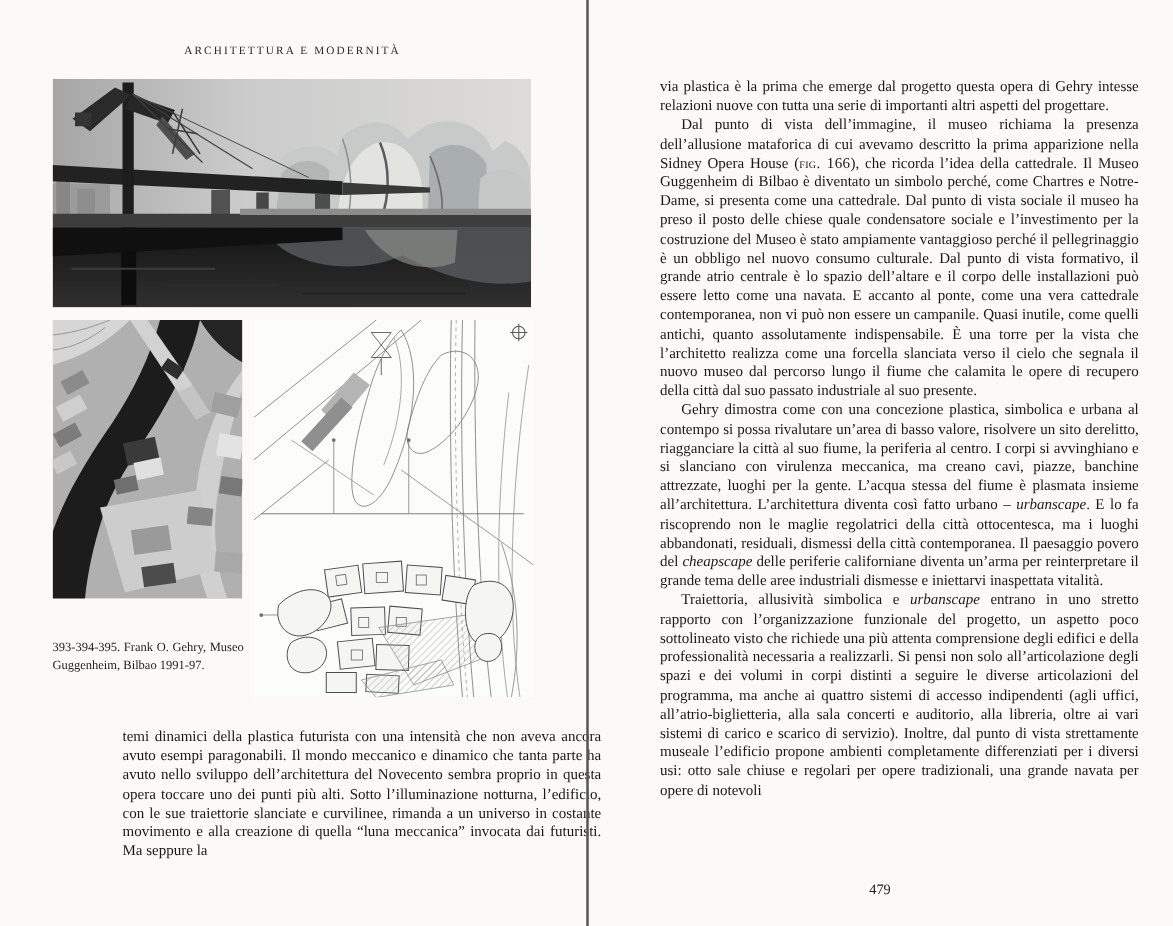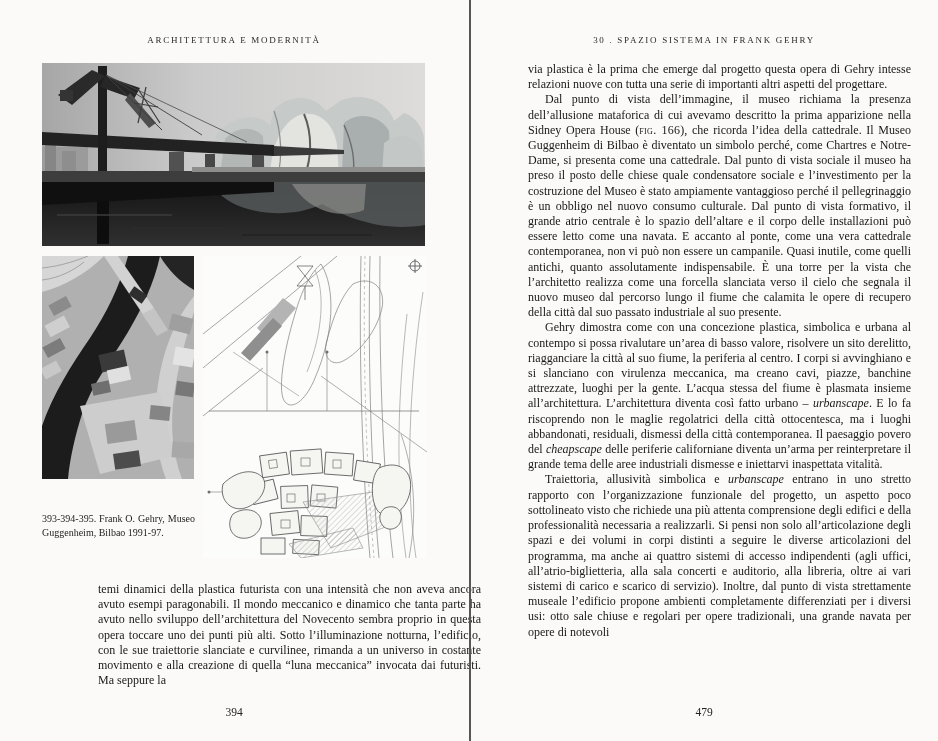--- a/index.html
+++ b/index.html
@@ -234,28 +234,26 @@
         </g>
       </svg>
     </div>
 
     <div class="caption">393-394-395. Frank O. Gehry, Museo Guggenheim, Bilbao 1991-97.</div>
 
     <div class="body-text body-left">
         <p class="para"><span>temi dinamici della plastica futurista con una intensità che non aveva ancora avuto esempi paragonabili. Il mondo meccanico e dinamico che tanta parte ha avuto nello sviluppo dell’architettura del Novecento sembra proprio in questa opera toccare uno dei punti più alti. Sotto l’illuminazione notturna, l’edificio, con le sue traiettorie slanciate e curvilinee, rimanda a un universo in costante movimento e alla creazione di quella “luna meccanica” invocata dai futuristi. Ma seppure la</span></p>
       </div>
 
-    <div class="page-number">394</div>
   </div>
 
   <div class="gutter"></div>
 
   <div class="page page-right">
 
-    <div class="running-head">30 . SPAZIO SISTEMA IN FRANK GEHRY</div>
 
     <div class="body-text body-right">
         <p class="para"><span>via plastica è la prima che emerge dal progetto questa opera di Gehry intesse relazioni nuove con tutta una serie di importanti altri aspetti del progettare.</span></p>
         <p class="para indent"><span>Dal punto di vista dell’immagine, il museo richiama la presenza dell’allusione mataforica di cui avevamo descritto la prima apparizione nella Sidney Opera House (</span><span class="sc">fig. 166</span><span>), che ricorda l’idea della cattedrale. Il Museo Guggenheim di Bilbao è diventato un simbolo perché, come Chartres e Notre-Dame, si presenta come una cattedrale. Dal punto di vista sociale il museo ha preso il posto delle chiese quale condensatore sociale e l’investimento per la costruzione del Museo è stato ampiamente vantaggioso perché il pellegrinaggio è un obbligo nel nuovo consumo culturale. Dal punto di vista formativo, il grande atrio centrale è lo spazio dell’altare e il corpo delle installazioni può essere letto come una navata. E accanto al ponte, come una vera cattedrale contemporanea, non vi può non essere un campanile. Quasi inutile, come quelli antichi, quanto assolutamente indispensabile. È una torre per la vista che l’architetto realizza come una forcella slanciata verso il cielo che segnala il nuovo museo dal percorso lungo il fiume che calamita le opere di recupero della città dal suo passato industriale al suo presente.</span></p>
         <p class="para indent"><span>Gehry dimostra come con una concezione plastica, simbolica e urbana al contempo si possa rivalutare un’area di basso valore, risolvere un sito derelitto, riagganciare la città al suo fiume, la periferia al centro. I corpi si avvinghiano e si slanciano con virulenza meccanica, ma creano cavi, piazze, banchine attrezzate, luoghi per la gente. L’acqua stessa del fiume è plasmata insieme all’architettura. L’architettura diventa così fatto urbano – </span><span class="it">urbanscape</span><span>. E lo fa riscoprendo non le maglie regolatrici della città ottocentesca, ma i luoghi abbandonati, residuali, dismessi della città contemporanea. Il paesaggio povero del </span><span class="it">cheapscape</span><span> delle periferie californiane diventa un’arma per reinterpretare il grande tema delle aree industriali dismesse e iniettarvi inaspettata vitalità.</span></p>
         <p class="para indent"><span>Traiettoria, allusività simbolica e </span><span class="it">urbanscape</span><span> entrano in uno stretto rapporto con l’organizzazione funzionale del progetto, un aspetto poco sottolineato visto che richiede una più attenta comprensione degli edifici e della professionalità necessaria a realizzarli. Si pensi non solo all’articolazione degli spazi e dei volumi in corpi distinti a seguire le diverse articolazioni del programma, ma anche ai quattro sistemi di accesso indipendenti (agli uffici, all’atrio-biglietteria, alla sala concerti e auditorio, alla libreria, oltre ai vari sistemi di carico e scarico di servizio). Inoltre, dal punto di vista strettamente museale l’edificio propone ambienti completamente differenziati per i diversi usi: otto sale chiuse e regolari per opere tradizionali, una grande navata per opere di notevoli</span></p>
       </div>
 
     <div class="page-number">479</div>
   </div>

